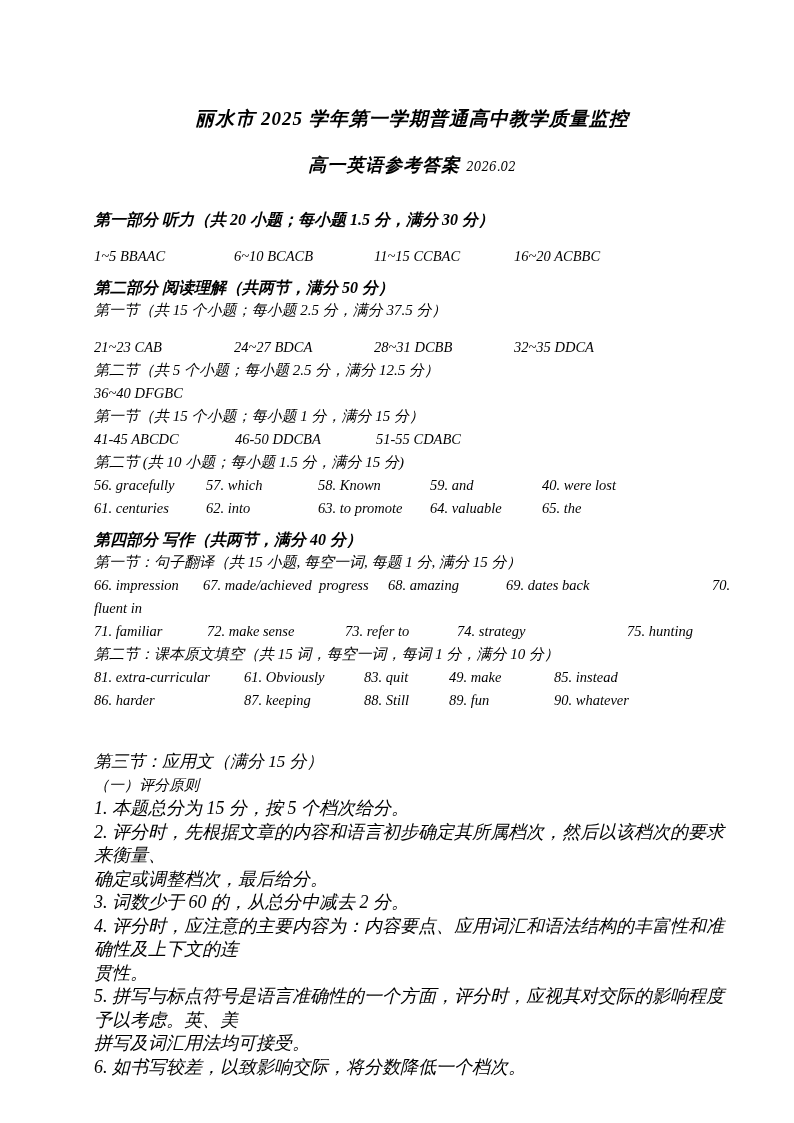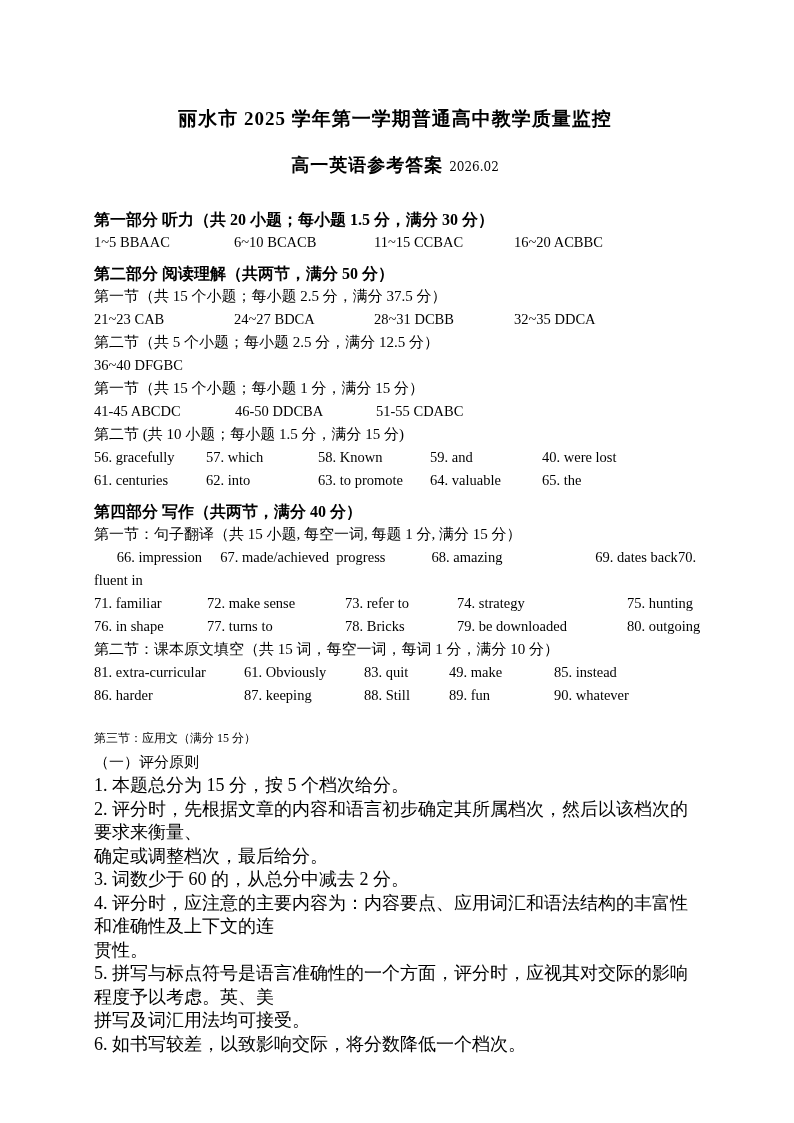--- a/index.html
+++ b/index.html
@@ -4,22 +4,23 @@
 <style>
   html,body{margin:0;padding:0;background:#ffffff;}
   .page{
     position:relative;
     width:794px;height:1123px;
     margin:0 auto;
     background:#ffffff;
     color:#000000;
     font-family:"Liberation Serif","DejaVu Serif",serif;
     box-sizing:border-box;
-    padding:106px 98px 0 94px;
+    padding:106px 64px 0 94px;
     overflow:hidden;
+    font-style:italic;
   }
   .title{
     margin:0;
     font-size:19px;font-weight:bold;
     text-align:center;line-height:26px;
     letter-spacing:1px;
   }
   .subtitle{
     margin:20px 0 0 0;
     font-size:18px;font-weight:bold;
@@ -35,43 +36,43 @@
     font-size:16px;font-weight:bold;
     line-height:23px;margin-top:8px;
     white-space:pre;
   }
   .part-heading.first{margin-top:28px;}
   .sec-label{
     font-size:15px;line-height:23px;white-space:pre;
   }
   .row{line-height:23px;font-size:14.5px;white-space:nowrap;}
   .row .cell{display:inline-block;white-space:pre;vertical-align:top;}
-  .r4 .cell{width:140px;}
+  .r4 .cell{width:140px;margin-top:14px;}
   .r4 .cell:last-child{width:auto;}
   .r3 .cell{width:141px;}
   .r3 .cell:last-child{width:auto;}
   .r5a .cell{width:112px;}
   .r5a .cell:last-child{width:auto;}
   .r5b .cell:nth-child(1){width:113px;}
   .r5b .cell:nth-child(2){width:138px;}
   .r5b .cell:nth-child(3){width:112px;}
   .r5b .cell:nth-child(4){width:170px;}
   .r5c .cell:nth-child(1){width:150px;}
   .r5c .cell:nth-child(2){width:120px;}
   .r5c .cell:nth-child(3){width:85px;}
   .r5c .cell:nth-child(4){width:105px;}
-  .r66{display:flex;text-align:right;}
+  .r66{display:flex;}
   .r66 .cell:nth-child(1){width:109px;}
   .r66 .cell:nth-child(2){width:185px;}
   .r66 .cell:nth-child(3){width:118px;}
   .r66 .cell:nth-child(4){width:177px;}
   .r66 .cell:nth-child(5){margin-left:auto;}
   .wrap-line{font-size:14.5px;line-height:23px;}
   .essay-label{
-    font-size:12px;line-height:23.5px;margin-top:20px;white-space:pre;
+    font-size:17px;line-height:23.5px;margin-top:38px;white-space:pre;
   }
   .principles-title{font-size:15px;line-height:23.5px;white-space:pre;}
   .principle{
     font-size:18px;line-height:23.5px;
     white-space:pre-wrap;
   }
 </style>
 </head>
 <body>
 
@@ -114,23 +115,20 @@
     <span class="cell">66. impression</span>
       <span class="cell">67. made/achieved  progress</span>
       <span class="cell">68. amazing</span>
       <span class="cell">69. dates back</span>
       <span class="cell">70.</span>
   </div>
   <div class="wrap-line">fluent in</div>
   <div class="row r5b">
     <span class="cell">71. familiar</span><span class="cell">72. make sense</span><span class="cell">73. refer to</span><span class="cell">74. strategy</span><span class="cell">75. hunting</span>
   </div>
-  <div class="row r5b">
-    <span class="cell">76. in shape</span><span class="cell">77. turns to</span><span class="cell">78. Bricks</span><span class="cell">79. be downloaded</span><span class="cell">80. outgoing</span>
-  </div>
   <div class="sec-label">第二节：课本原文填空（共 15 词，每空一词，每词 1 分，满分 10 分）</div>
   <div class="row r5c">
     <span class="cell">81. extra-curricular</span><span class="cell">61. Obviously</span><span class="cell">83. quit</span><span class="cell">49. make</span><span class="cell">85. instead</span>
   </div>
   <div class="row r5c">
     <span class="cell">86. harder</span><span class="cell">87. keeping</span><span class="cell">88. Still</span><span class="cell">89. fun</span><span class="cell">90. whatever</span>
   </div>
 
   <div class="essay-label">第三节：应用文（满分 15 分）</div>
   <div class="principles-title">（一）评分原则</div>

